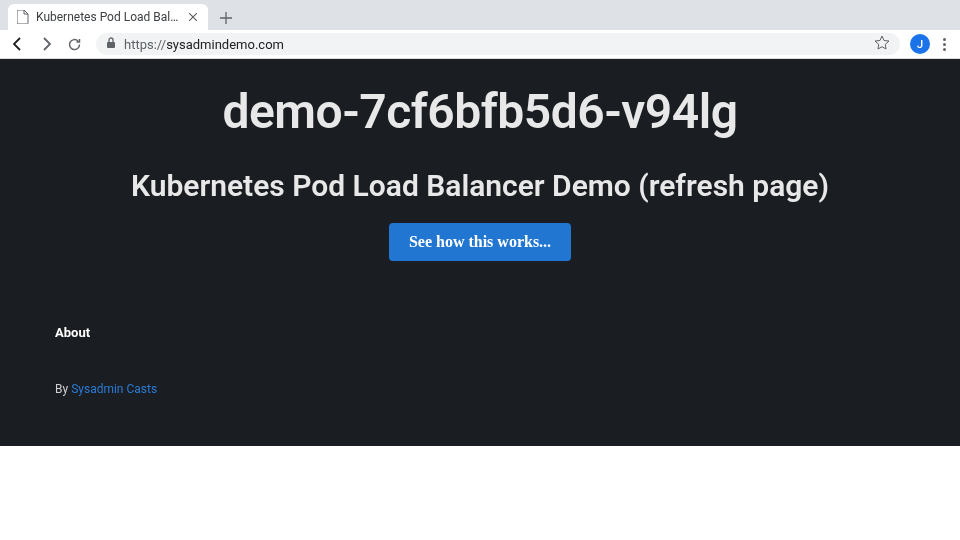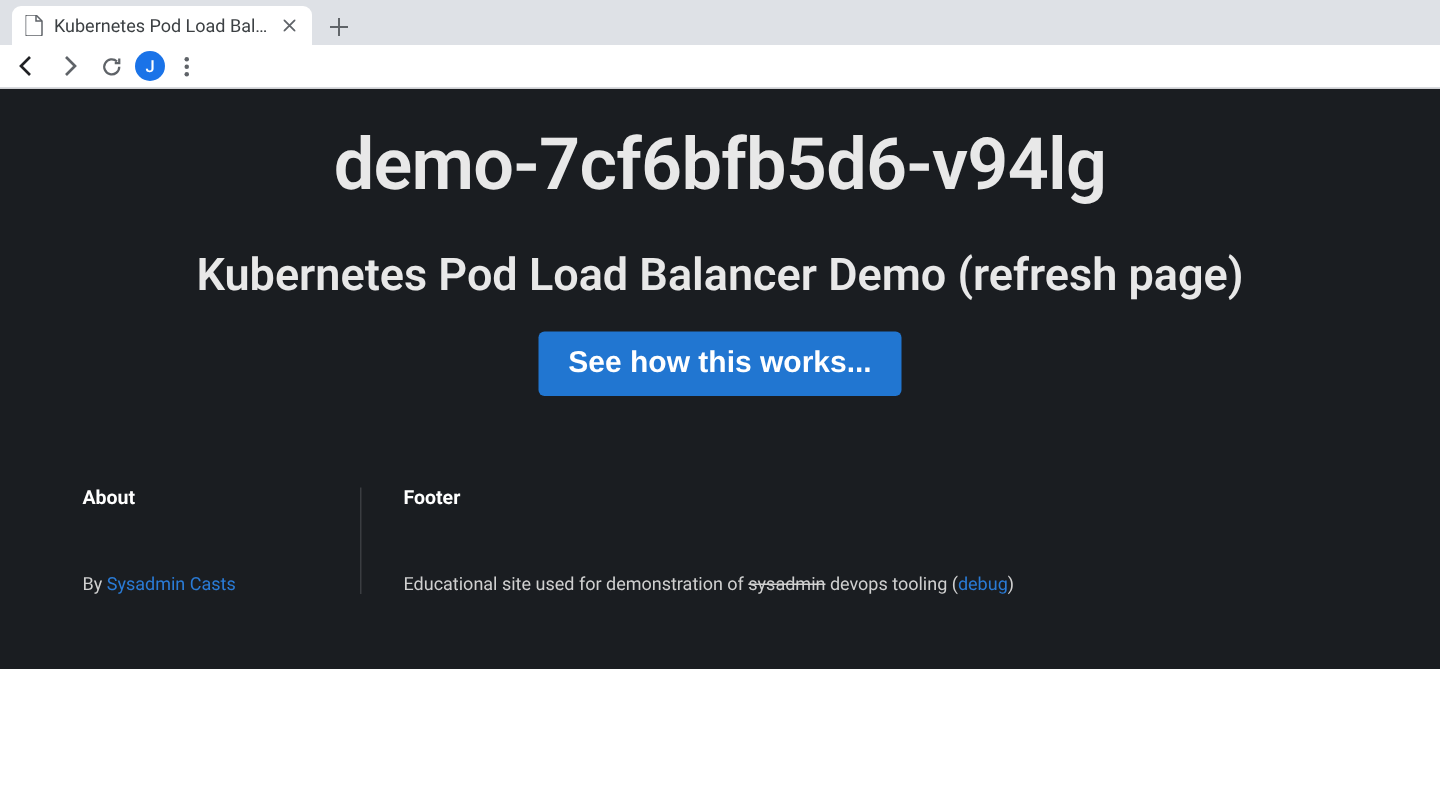--- a/index.html
+++ b/index.html
@@ -162,24 +162,24 @@
       color: #e8e8e8;
       margin-top: 28px;
     }
     .hero-btn {
       margin-top: 20px;
       background: #2176d1;
       color: #fff;
       border: none;
       border-radius: 4px;
       padding: 10px 20px;
-      font-size: 20px;
+      font-size: 16px;
       font-weight: 700;
       cursor: pointer;
-      font-family: Liberation Sans, sans-serif;
+      font-family: Liberation Serif, serif;
     }
     .footer {
       display: flex;
       padding: 0 55px 50px 55px;
       gap: 0;
     }
     .footer-col {
       padding-right: 40px;
     }
     .footer-col.about { width: 185px; }
@@ -237,20 +237,36 @@
     <div class="nav-btn">
       <svg width="16" height="16" viewBox="0 0 16 16">
           <path d="M6 2l6 6-6 6" fill="none" stroke="currentColor" stroke-width="1.8"></path>
         </svg>
     </div>
     <div class="nav-btn">
       <svg width="15" height="15" viewBox="0 0 15 15">
           <path d="M12.5 7.5a5 5 0 1 1-1.5-3.5M12.5 2v3h-3" fill="none" stroke="currentColor" stroke-width="1.5"></path>
         </svg>
     </div>
+    <div class="addr-bar">
+      <span>
+        <svg class="lock-svg" viewBox="0 0 10 12">
+            <rect x="1" y="5" width="8" height="6" rx="1" fill="#5f6368"></rect>
+            <path d="M3 5V3a2 2 0 0 1 4 0v2" fill="none" stroke="#5f6368" stroke-width="1.3"></path>
+          </svg>
+      </span>
+      <span><span class="addr-scheme">https://</span><span>sysadmindemo.com</span></span>
+      <span class="addr-right">
+        <span>
+          <svg class="star-svg" viewBox="0 0 16 16">
+              <path d="M8 1l2 4.5 5 .5-3.7 3.3L12 14l-4-2.3L4 14l.7-4.7L1 6l5-.5z" fill="none" stroke="#5f6368" stroke-width="1"></path>
+            </svg>
+        </span>
+      </span>
+    </div>
     <div class="avatar">
       <span>J</span>
     </div>
     <div class="menu-dots">
       <span></span>
         <span></span>
         <span></span>
     </div>
   </div>
 </div>
@@ -259,18 +275,14 @@
   <div class="hero">
     <h1 class="hero-title">demo-7cf6bfb5d6-v94lg</h1>
     <div class="hero-sub">Kubernetes Pod Load Balancer Demo (refresh page)</div>
     <button class="hero-btn">See how this works...</button>
   </div>
   <div class="footer">
     <div class="footer-col about">
       <div class="footer-head">About</div>
       <div class="footer-text"><span>By </span><a href="#">Sysadmin Casts</a></div>
     </div>
-    <div class="footer-col foot">
-      <div class="footer-head">Footer</div>
-      <div class="footer-text"><span>Educational site used for demonstration of </span><span class="strike">sysadmin</span><span> devops tooling (</span><a href="#">debug</a><span>)</span></div>
-    </div>
   </div>
 </div>
 
 </body></html>

